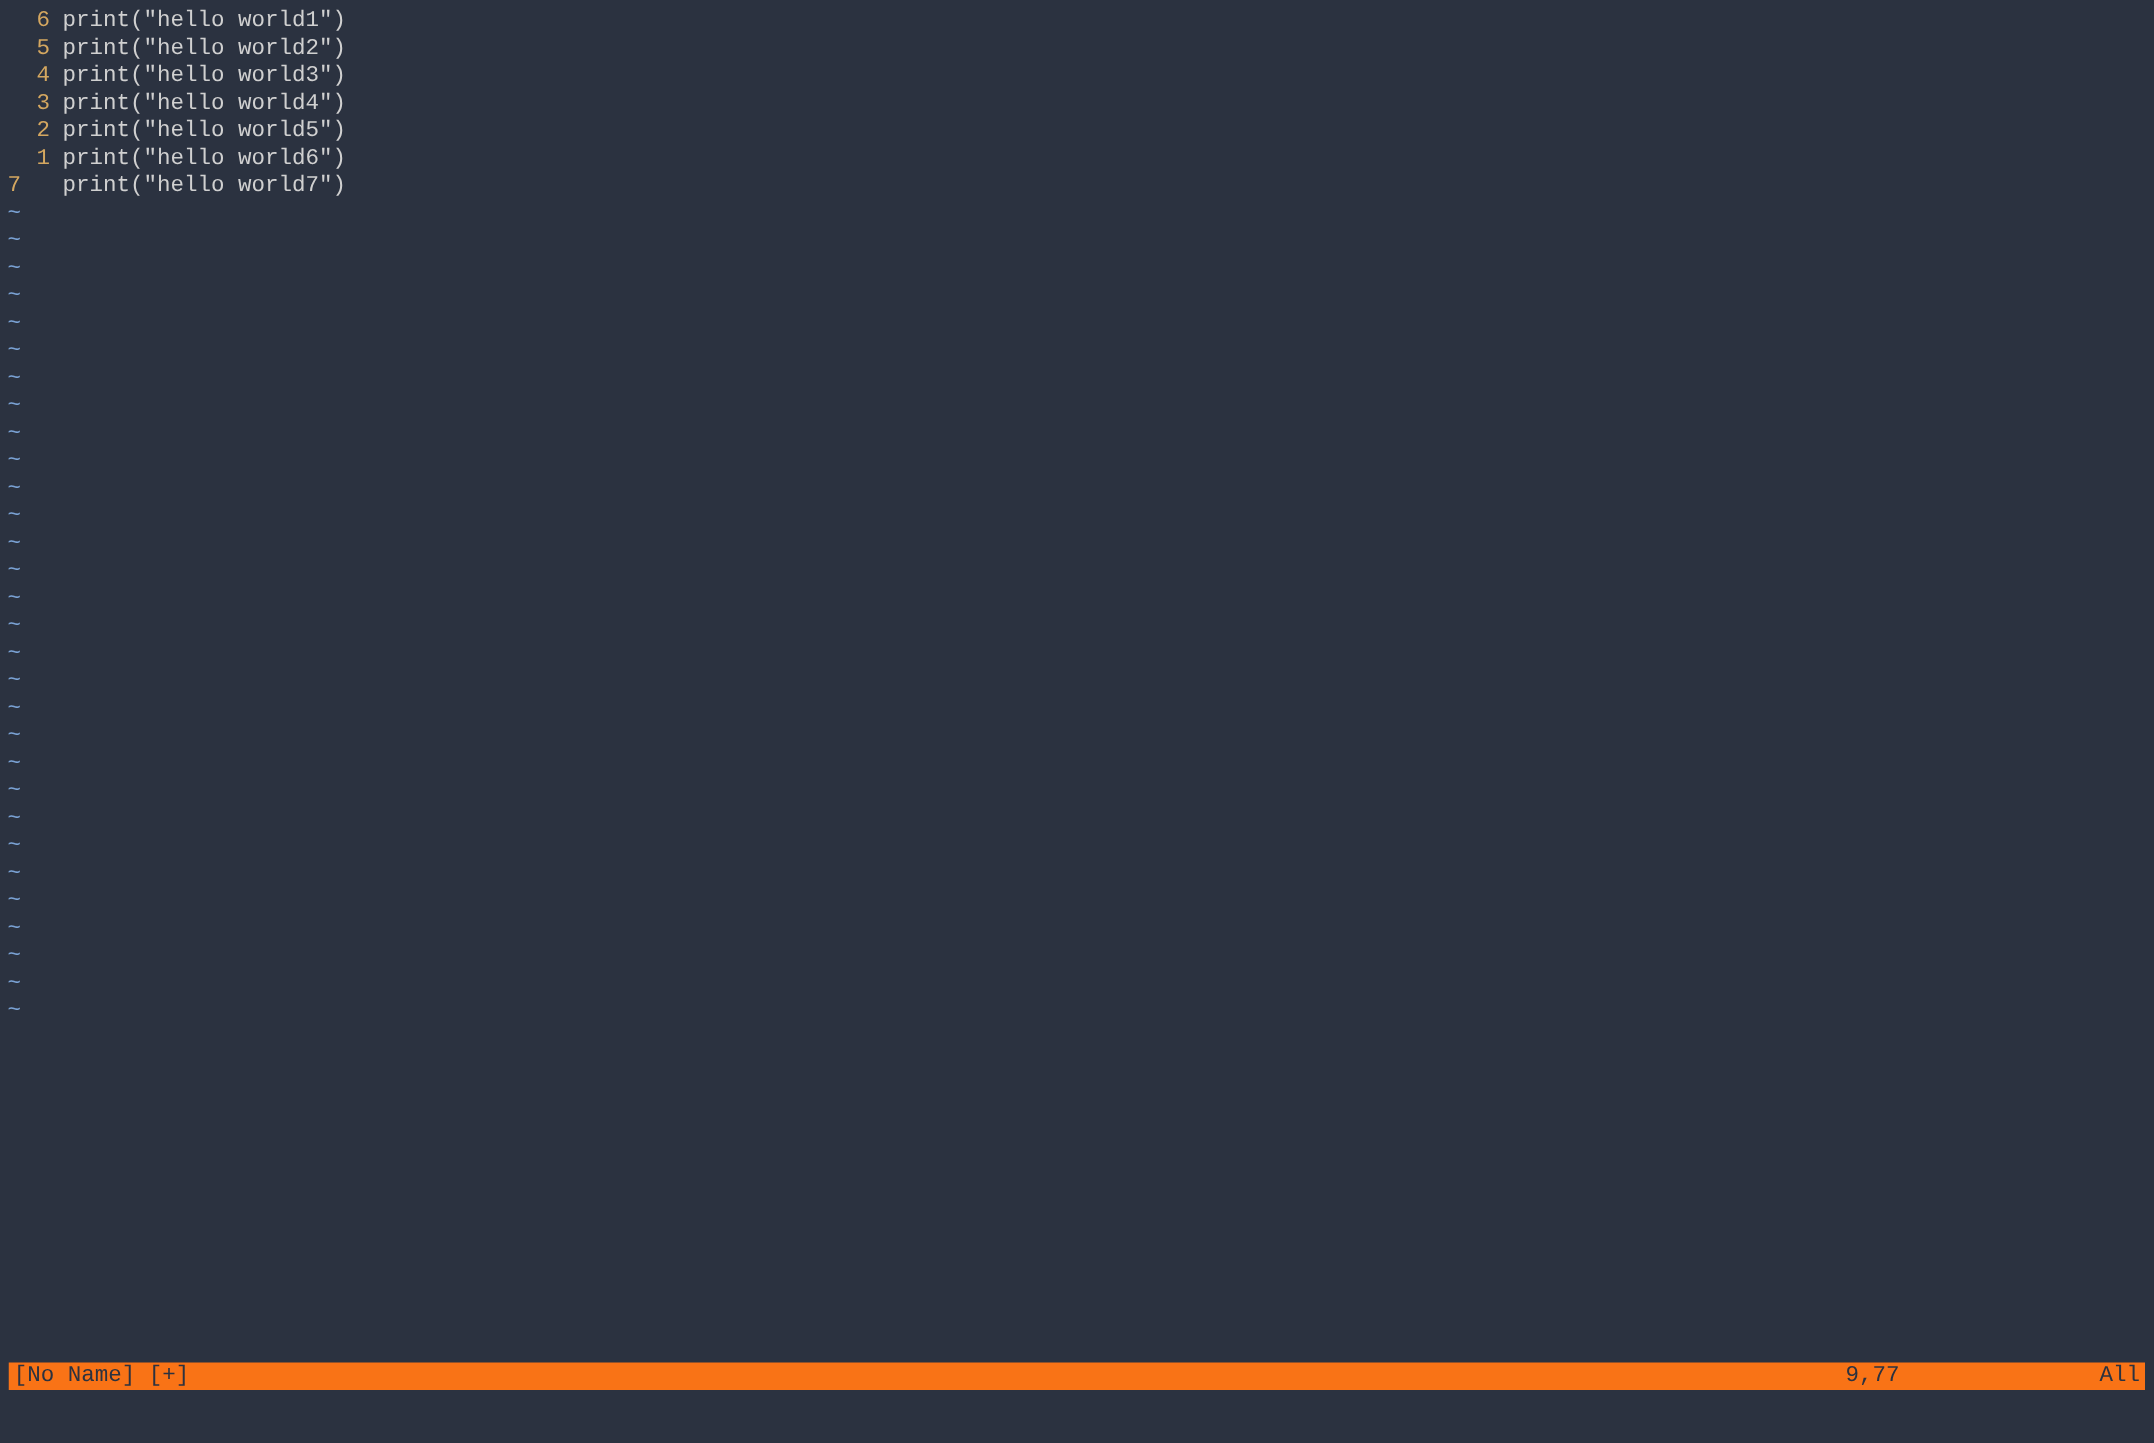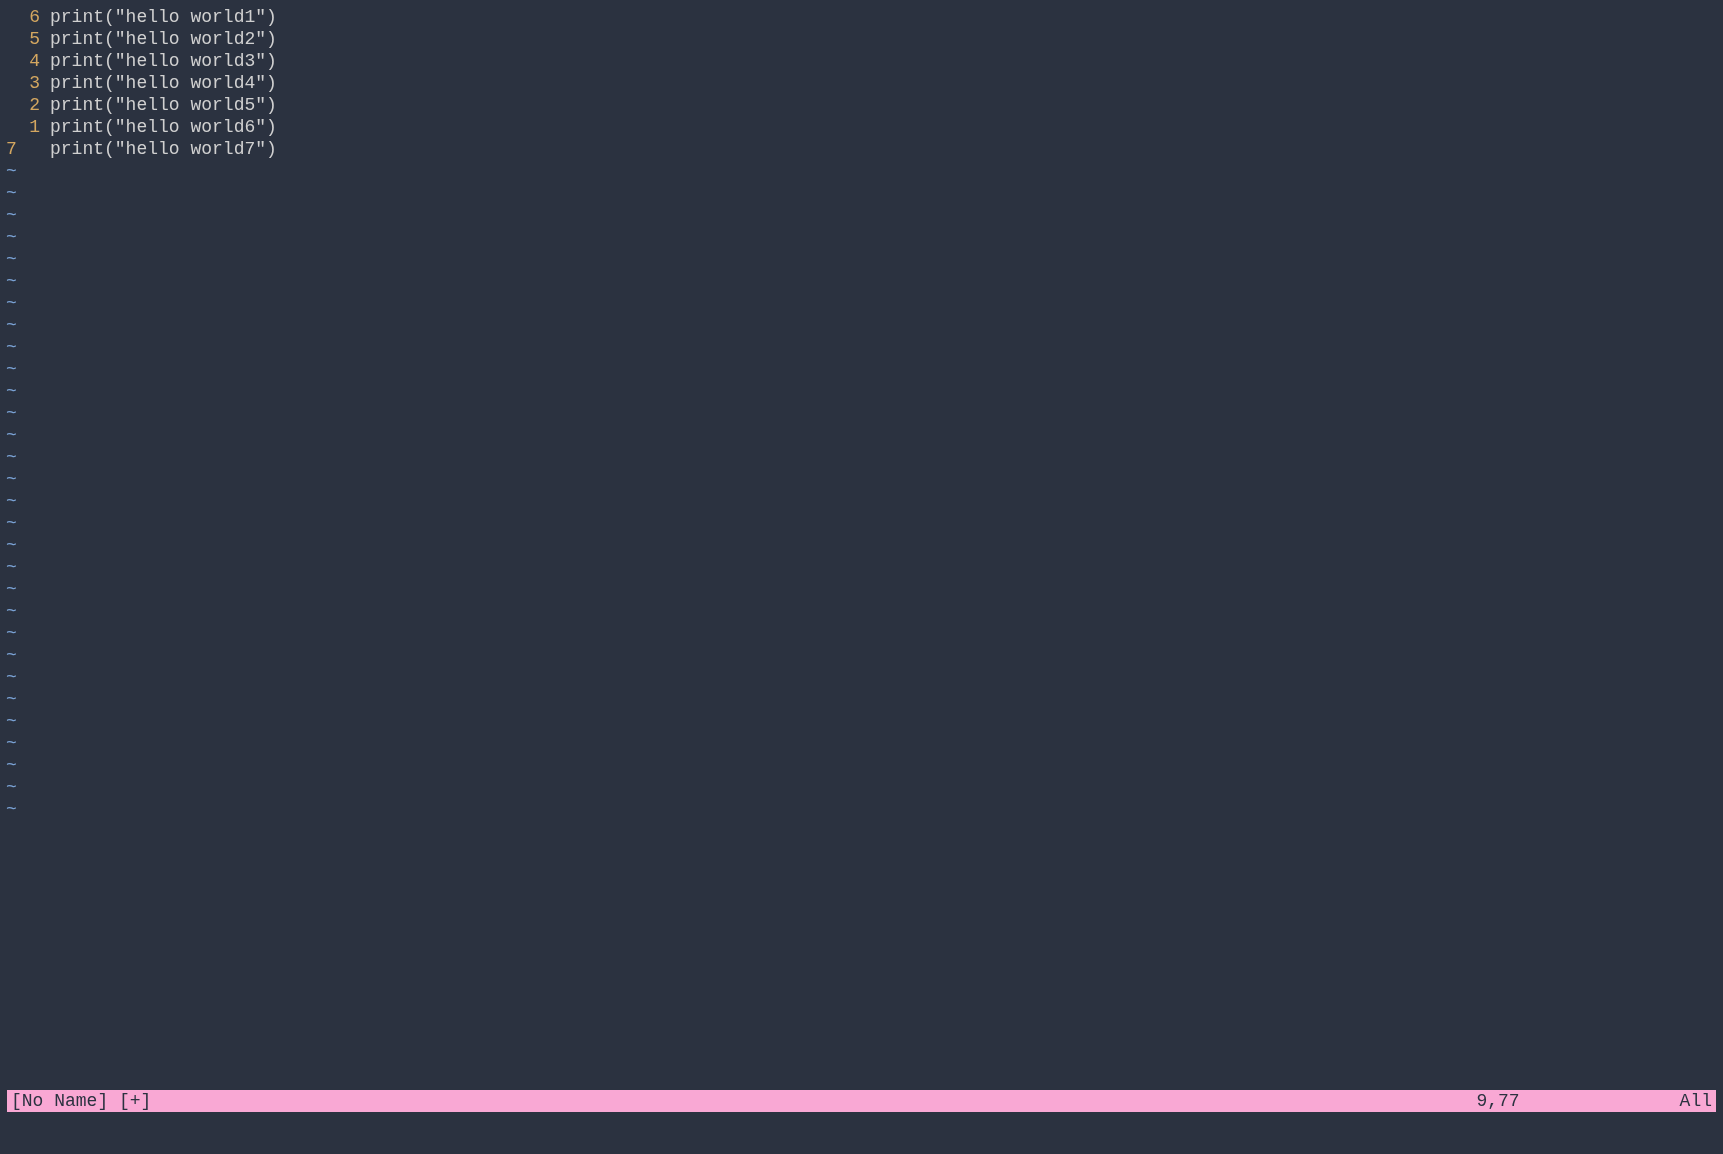--- a/index.html
+++ b/index.html
@@ -49,21 +49,21 @@
       height: 22px;
       padding-left: 6px;
       color: #7aa2d4;
     }
     .status-bar {
       position: absolute;
       bottom: 42px;
       left: 7px;
       right: 7px;
       height: 22px;
-      background-color: #f9a8d4;
+      background-color: #f97316;
       color: #2b3240;
       display: flex;
       font-weight: normal;
     }
     .status-left {
       padding-left: 4px;
       flex: 0 0 auto;
     }
     .status-spacer {
       flex: 1;

